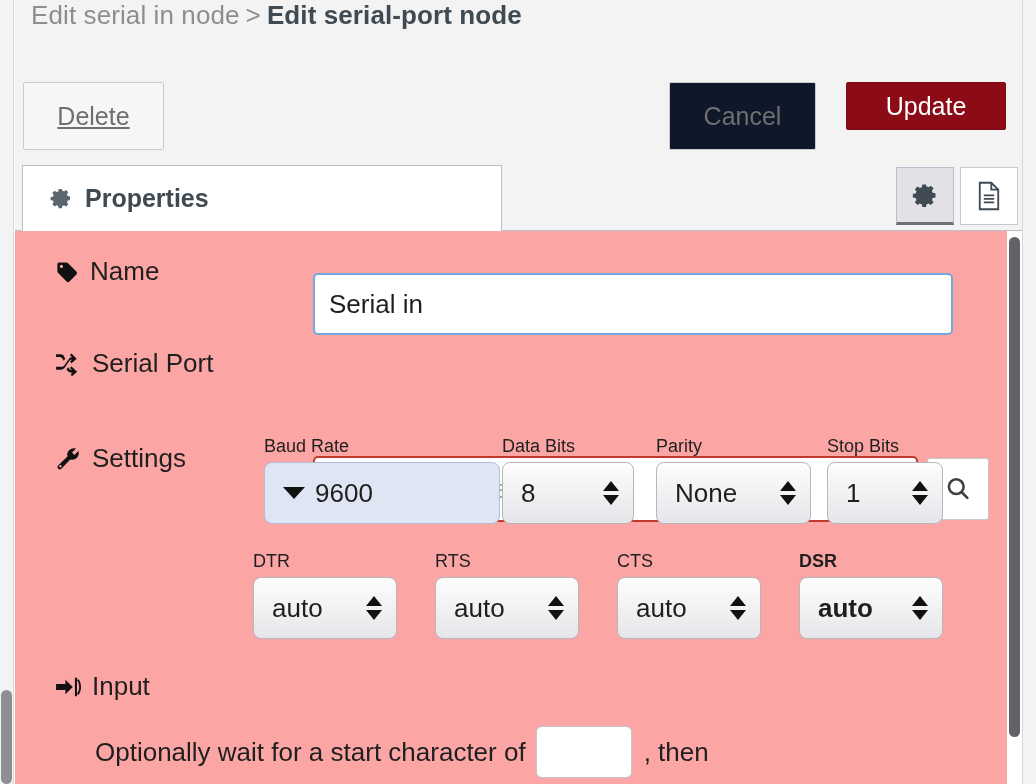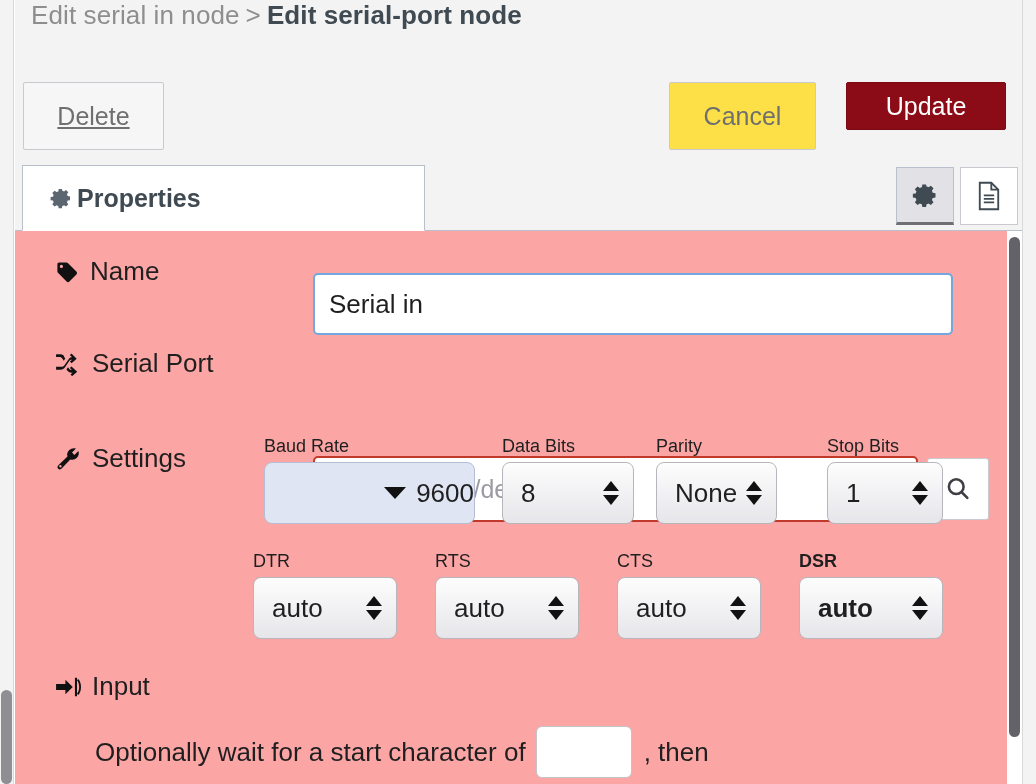--- a/index.html
+++ b/index.html
@@ -99,21 +99,21 @@
     left: 8px; top: 15px;
     width: 141px; height: 68px;
     background: #f6f6f6;
     border: 1px solid #c9c9cf;
     color: #6f6f6f;
     text-decoration: underline;
   }
   .btn-cancel {
     left: 654px; top: 15px;
     width: 147px; height: 68px;
-    background: #fde047;
+    background: #0f172a;
     border: 1px solid #c9c9cf;
     color: #6f6f6f;
   }
   .btn-update {
     left: 831px; top: 15px;
     width: 160px; height: 48px;
     background: #8b0b16;
     border: 1px solid #7a0a13;
     color: #ffffff;
   }
@@ -130,30 +130,30 @@
   .tab-underline {
     position: absolute;
     left: 0; bottom: 0;
     width: 1007px;
     height: 1px;
     background: #b9bfcb;
   }
   .tab {
     position: absolute;
     left: 7px; top: 8px;
-    width: 403px;
+    width: 480px;
     height: 66px;
     background: #ffffff;
     border: 1px solid #b9bfcb;
     border-bottom: 1px solid #ffffff;
     box-sizing: border-box;
     display: flex;
     align-items: center;
     padding-left: 26px;
-    gap: 4px;
+    gap: 12px;
     cursor: pointer;
   }
   .tab-label {
     font-size: 25px;
     font-weight: bold;
     color: #3f4a52;
   }
   .icon-btn {
     position: absolute;
     top: 10px;
@@ -442,40 +442,40 @@
           <svg width="26" height="26" viewBox="0 0 24 24" fill="#111111">
             <path d="M21.6 4.6 17.9 8.3l-2.2-2.2 3.7-3.7a6.1 6.1 0 0 0-7.9 7.4L2.9 18a2.1 2.1 0 0 0 3 3l8.2-8.6a6.1 6.1 0 0 0 7.5-7.8zM5 19.8a1.1 1.1 0 1 1 0-2.2 1.1 1.1 0 0 1 0 2.2z"></path>
           </svg>
         </span>
         <span>Settings</span>
       </div>
     </div>
 
     <div class="sel-group" style="left:249px; top:205px; width:216px;">
       <div class="sel-caption">Baud Rate</div>
-      <div class="sel-box focused" style="width:211px;justify-content:flex-end;">
+      <div class="sel-box focused" style="width:236px;">
         <span class="combo-caret"></span>
         <span class="sel-value">9600</span>
       </div>
     </div>
 
     <div class="sel-group" style="left:487px; top:205px; width:132px;">
       <div class="sel-caption">Data Bits</div>
       <div class="sel-box" style="width:132px;">
         <span class="sel-value">8</span>
         <span class="spinner">
           <span class="tri-up"></span>
             <span class="tri-down"></span>
         </span>
       </div>
     </div>
 
     <div class="sel-group" style="left:641px; top:205px; width:150px;">
       <div class="sel-caption">Parity</div>
-      <div class="sel-box" style="width:121px;">
+      <div class="sel-box" style="width:155px;">
         <span class="sel-value">None</span>
         <span class="spinner">
           <span class="tri-up"></span>
             <span class="tri-down"></span>
         </span>
       </div>
     </div>
 
     <div class="sel-group" style="left:812px; top:205px; width:116px;">
       <div class="sel-caption">Stop Bits</div>

